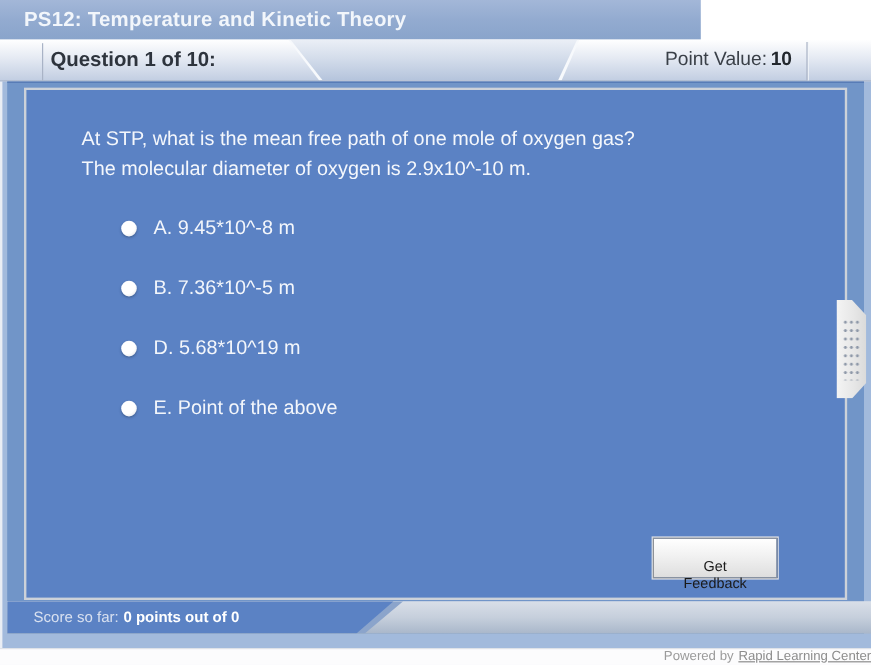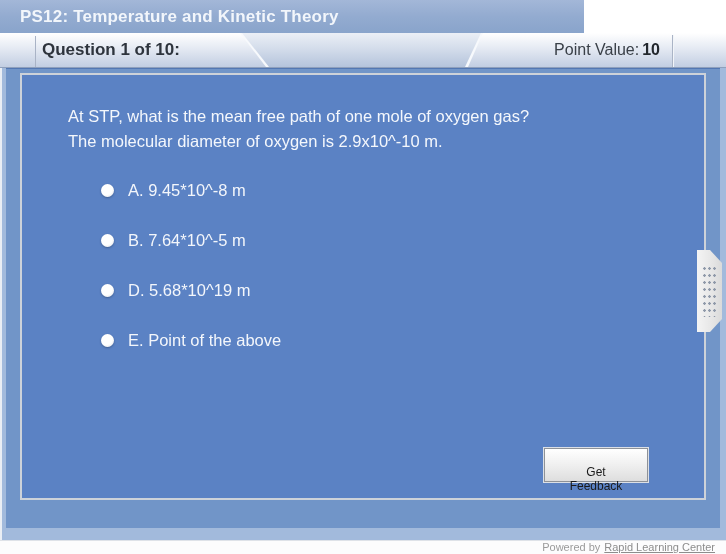--- a/index.html
+++ b/index.html
@@ -106,21 +106,21 @@
   }
   .grip-dots{
     position:absolute;left:5px;top:15px;width:15px;height:52px;
     background-image:radial-gradient(circle,#8F99A9 1.1px,transparent 1.5px);
     background-size:5px 7px;
   }
   
   .bottombar{
     position:absolute;left:0;top:540px;width:726px;height:14px;box-sizing:border-box;
     background:#FCFCFD;border-top:1px solid #DEE2E8;
-    text-align:right;padding-right:11px;
+    text-align:right;
     font-size:11px;line-height:12px;color:#9B9B9B;white-space:nowrap;
   }
   .powered-link{color:#8D8D8D;text-decoration:underline;margin-left:4px;cursor:pointer;}
 </style>
 </head>
 <body>
 
 <div class="app">
 
   <div class="header">
@@ -146,36 +146,41 @@
           <div>The molecular diameter of oxygen is 2.9x10^-10 m.</div>
         </div>
 
         <div class="options">
           <div class="option-row">
             <span class="radio"></span>
             <span class="option-label">A. 9.45*10^-8 m</span>
           </div>
           <div class="option-row">
             <span class="radio"></span>
-            <span class="option-label">B. 7.64*10^-5 m</span>
+            <span class="option-label">B. 7.36*10^-5 m</span>
           </div>
           <div class="option-row">
             <span class="radio"></span>
             <span class="option-label">D. 5.68*10^19 m</span>
           </div>
           <div class="option-row">
             <span class="radio"></span>
             <span class="option-label">E. Point of the above</span>
           </div>
         </div>
 
         <button class="feedback-btn">Get Feedback</button>
       </div>
     </div>
 
+    <div class="footer">
+      <div class="footer-band"></div>
+      <div class="footer-blue"></div>
+      <div class="footer-text"><span>Score so far:</span><b>0 points out of 0</b></div>
+    </div>
 
     <div class="grip">
       <div class="grip-dots"></div>
     </div>
 
   </div>
 
   <div class="bottombar"><span>Powered by</span><a class="powered-link">Rapid Learning Center</a></div>
 
 </div>

